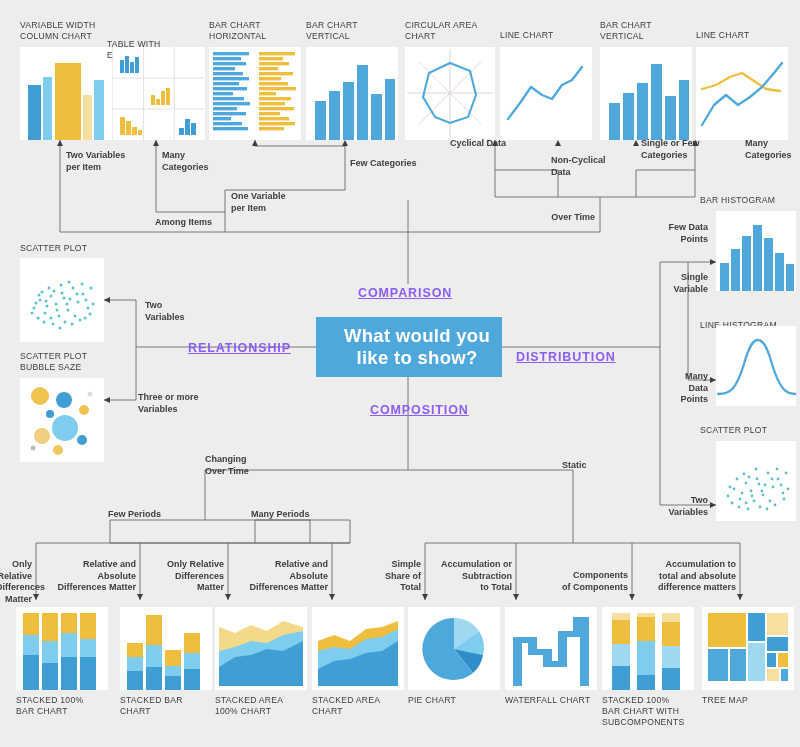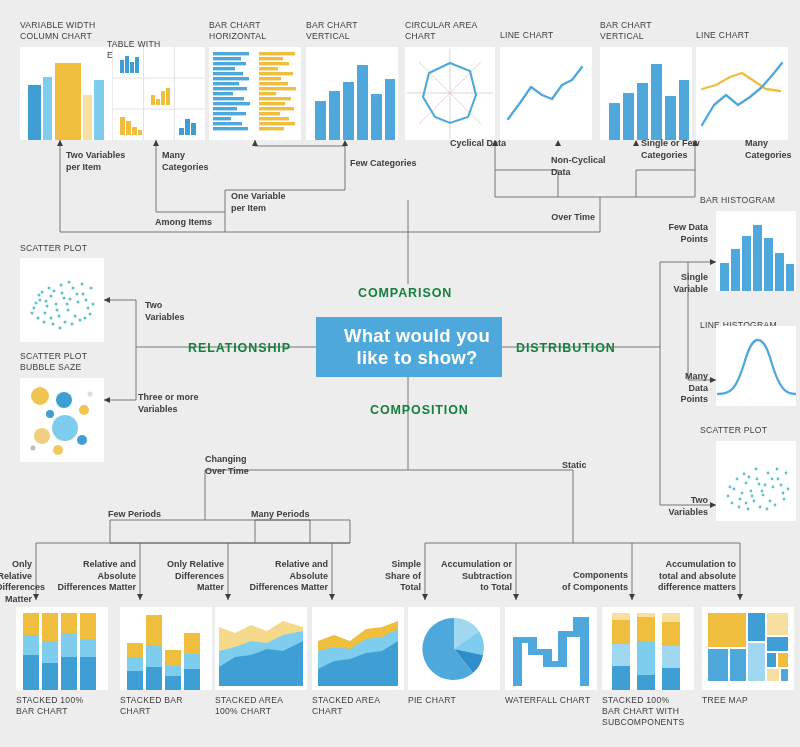--- a/index.html
+++ b/index.html
@@ -41,22 +41,23 @@
     font-family:"Liberation Sans", sans-serif;
     font-weight:bold;
   }
   .lbl.r { text-align:right; }
 
   .branch {
     position:absolute;
     font-size:12.5px;
     font-weight:bold;
     letter-spacing:0.9px;
-    color:#15803d;
+    color:#8b5cf6;
     font-family:"Liberation Sans", sans-serif;
+    text-decoration:underline;
   }
 
   #center-box {
     position:absolute;
     left:316px; top:317px;
     width:186px; height:60px;
     background:#4fa8dc;
     display:flex; align-items:center; justify-content:center;
   }
   #center-box span {
@@ -168,21 +169,21 @@
     </g>
   </svg>
 
   <div id="center-box">
     <span>What would you
 like to show?</span>
   </div>
 
   <div class="branch" style="left:358px; top:286px;">COMPARISON</div>
   <div class="branch" style="left:188px; top:341px;">RELATIONSHIP</div>
-  <div class="branch" style="left:516px; top:341px;text-align:right;">DISTRIBUTION</div>
+  <div class="branch" style="left:516px; top:350px;text-align:right;">DISTRIBUTION</div>
   <div class="branch" style="left:358px; top:403px;margin-left:12px;">COMPOSITION</div>
 
   <div class="cap" style="left:20px; top:20px;">VARIABLE WIDTH
 COLUMN CHART</div>
   <div class="thumb" style="left:20px; top:47px; width:92px; height:93px;">
     <svg viewBox="0 0 92 93">
       <rect x="8" y="38" width="13" height="55" fill="#3f9fd5"></rect>
       <rect x="23" y="30" width="9" height="63" fill="#7ecdee"></rect>
       <rect x="35" y="16" width="26" height="77" fill="#efbe3e"></rect>
       <rect x="63" y="48" width="9" height="45" fill="#f7dfa0"></rect>

